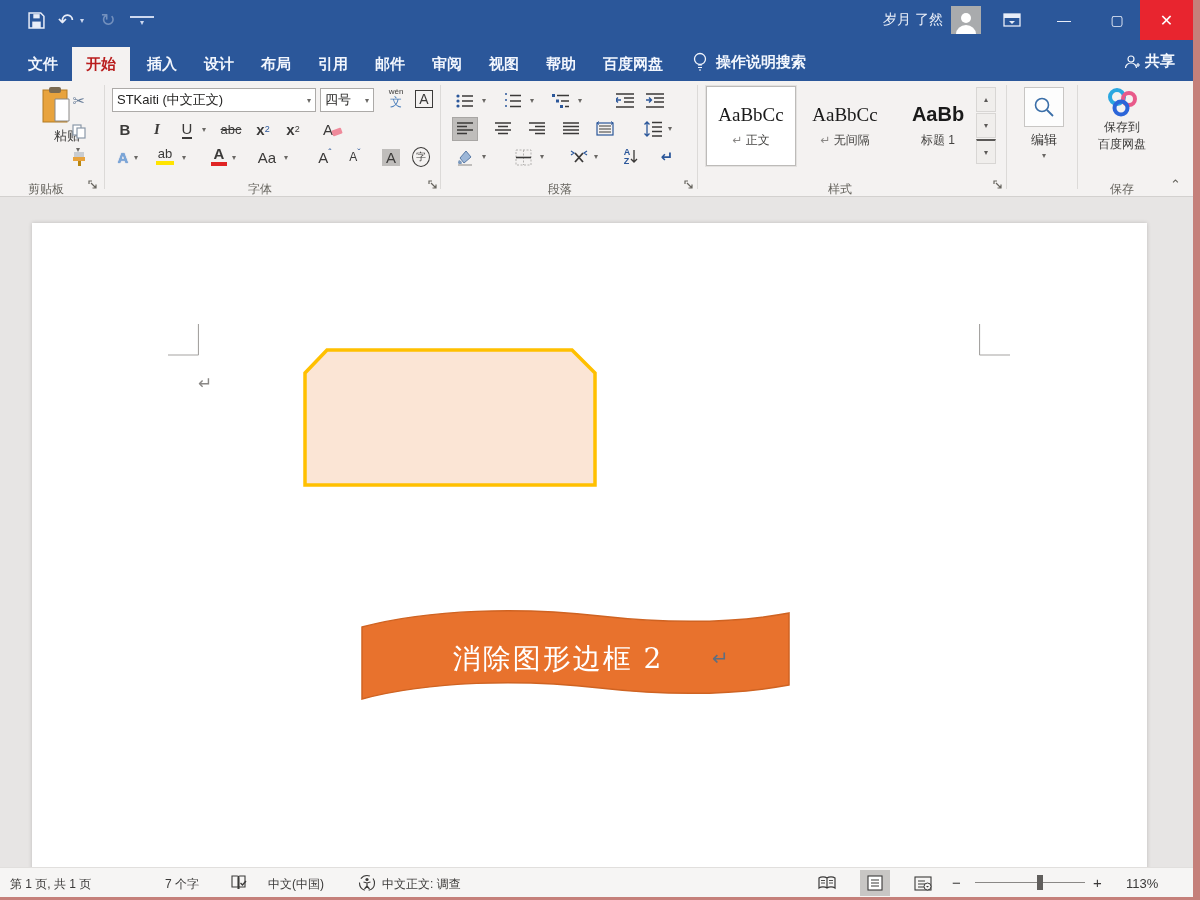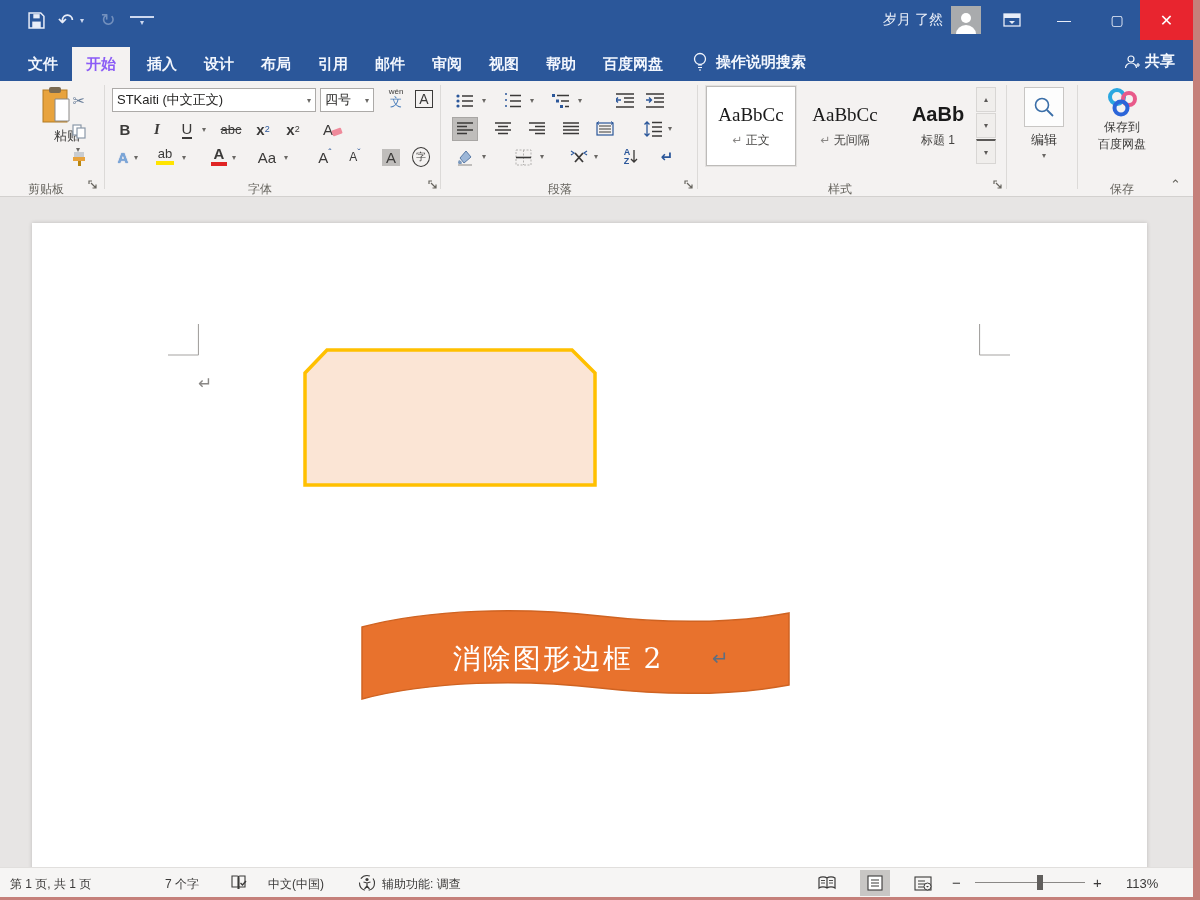--- a/index.html
+++ b/index.html
@@ -14,21 +14,21 @@
   .caret { font-size:8px; color:#cdd8ef; }
   .title-text { position:absolute; top:10px; left:0; width:100%; text-align:center; font-size:15px; color:#d9e1f2; }
   .user-name { position:absolute; top:11px; right:250px; font-size:14px; color:#eef2fa; }
   .avatar { position:absolute; top:6px; right:212px; width:30px; height:28px; background:#a9abad; display:flex; align-items:flex-end; justify-content:center; overflow:hidden; }
   .winbtn { position:absolute; top:0; height:40px; width:46px; display:flex; align-items:center; justify-content:center; color:#e8edf8; font-size:14px; }
   .closebtn { background:#e8252f; width:53px; right:0; color:#fff; font-size:16px; }
 
   
   .tabrow { position:absolute; left:0; top:40px; width:100%; height:41px; background:#2b579a;font-weight:bold; }
   .rtab { position:absolute; top:7px; height:34px; line-height:34px; padding:0 14px; color:#f2f6fd; font-size:15px; cursor:default; }
-  .rtab.active { background:#f4f2f1; color:#8b5cf6; }
+  .rtab.active { background:#f4f2f1; color:#b91c1c; }
   .tellme { position:absolute; top:12px; color:#f2f6fd; font-size:15px; display:flex; gap:8px; align-items:center; }
   .share { position:absolute; top:12px; right:18px; color:#f2f6fd; font-size:15px; display:flex; gap:5px; align-items:center; }
 
   
   .ribbon { position:absolute; left:0; top:81px; width:100%; height:116px; background:#f4f2f1; border-bottom:1px solid #d3d1cf; }
   .gsep { position:absolute; top:4px; width:1px; height:104px; background:#dcdad8; }
   .glabel { position:absolute; top:100px; font-size:12px; color:#67655f; text-align:center; }
   .launcher { position:absolute; top:99px; width:12px; height:12px; }
   .ric { color:#3b3a39; font-size:15px; }
   .combo { position:absolute; background:#fff; border:1px solid #acaaa8; display:flex; align-items:center; font-size:13px; color:#252423; padding:0 4px; height:24px; }
@@ -445,21 +445,21 @@
         </svg>
     </div>
     <div class="sb-item" style="left:268px;">中文(中国)</div>
     <div class="sb-item" style="left:358px;top:6px;">
       <svg width="18" height="18" viewBox="0 0 18 18">
           <circle cx="9" cy="9" r="7.5" fill="none" stroke="#3b3a39" stroke-width="1.1" stroke-dasharray="10 4"></circle>
           <circle cx="9" cy="5.5" r="1.6" fill="#3b3a39"></circle>
           <path d="M5.5 8 l3.5 1 3.5 -1 M9 9 v3 l-2.5 3 M9 12 l2.5 3" stroke="#3b3a39" stroke-width="1.2" fill="none"></path>
         </svg>
     </div>
-    <div class="sb-item" style="left:382px;">辅助功能: 调查</div>
+    <div class="sb-item" style="left:382px;">中文正文: 调查</div>
 
     <div class="viewbtn" style="left:812px;">
       <svg width="18" height="14" viewBox="0 0 18 14">
           <path d="M9 2 C7 0.5 3 0.5 1 2 V12 C3 10.5 7 10.5 9 12 C11 10.5 15 10.5 17 12 V2 C15 0.5 11 0.5 9 2 M9 2 V12" fill="none" stroke="#3b3a39" stroke-width="1.2"></path>
           <path d="M3 4.5 h4 M3 7 h4 M11 4.5 h4 M11 7 h4" stroke="#3b3a39" stroke-width="0.9"></path>
         </svg>
     </div>
     <div class="viewbtn selected" style="left:860px;">
       <svg width="16" height="16" viewBox="0 0 16 16">
           <rect x="1" y="1" width="14" height="14" fill="#fff" stroke="#3b3a39" stroke-width="1.1"></rect>

